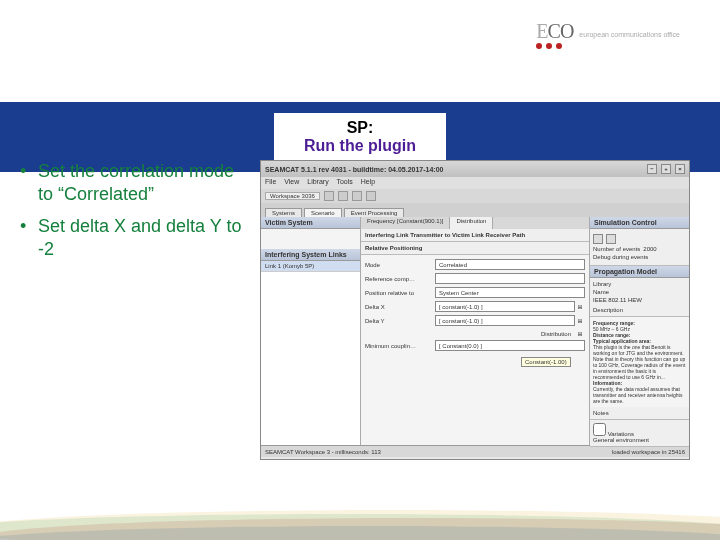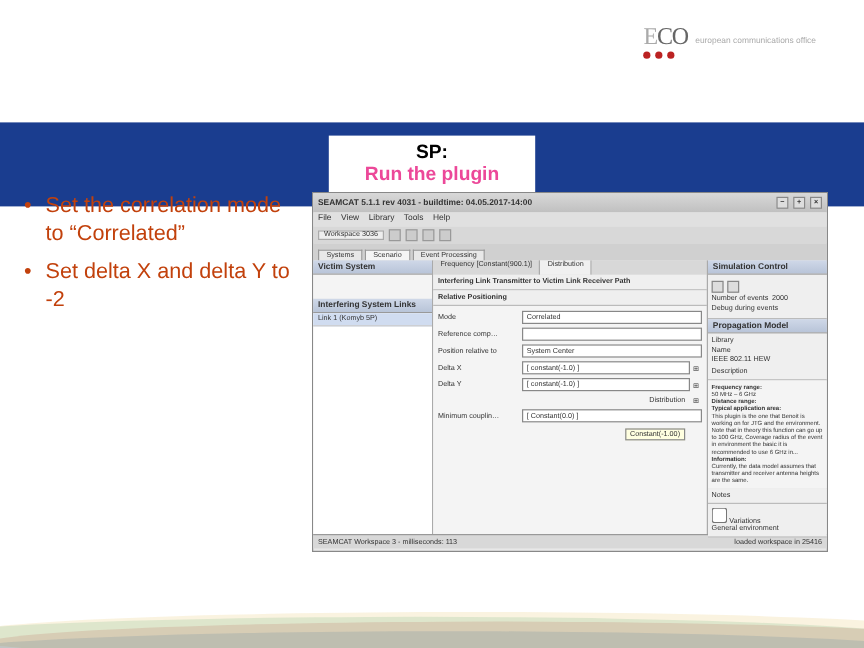--- a/index.html
+++ b/index.html
@@ -8,24 +8,24 @@
   .header-logo { position: absolute; top: 20px; right: 40px; display: flex; align-items: center; gap: 6px; }
   .logo-eco { font-family: Georgia, serif; font-size: 20px; color: #666; letter-spacing: -1px; }
   .logo-e { color: #aaa; }
   .logo-dots { display: flex; gap: 4px; }
   .dot { width: 6px; height: 6px; border-radius: 50%; background: #b22; }
   .logo-sub { font-size: 7px; color: #aaa; line-height: 1; }
 
   .title-band { position: absolute; top: 70px; left: 0; width: 100%; height: 70px; background: #1a3d8f; display: flex; align-items: center; justify-content: center; margin-top: 32px; }
   .title-box { background: #fff; padding: 6px 30px; text-align: center; }
   .title-box .t1 { font-size: 16px; font-weight: bold; color: #000; }
-  .title-box .t2 { font-size: 16px; font-weight: bold; color: #ec4899; }
+  .title-box .t2 { font-size: 16px; font-weight: bold; color: #4c1d95; }
 
   .content { position: absolute; top: 160px; left: 20px; right: 20px; display: flex; gap: 10px; }
-  .bullets { width: 230px; font-size: 18px; color: #c2410c; line-height: 1.3; }
+  .bullets { width: 230px; font-size: 18px; color: #15803d; line-height: 1.3; }
   .bullets ul { list-style: none; }
   .bullets li { position: relative; padding-left: 18px; margin-bottom: 8px; }
   .bullets li::before { content: "•"; position: absolute; left: 0; top: 0; }
 
   .screenshot { width: 430px; height: 300px; background: #e8e8e8; border: 1px solid #888; font-size: 7px; color: #333; position: relative; }
   .ss-titlebar { height: 16px; background: linear-gradient(#d8d8d8,#c0c0c0); display: flex; align-items: center; justify-content: space-between; padding: 0 4px; font-size: 7px; font-weight: bold; }
   .ss-winbtns { display: flex; gap: 4px; }
   .ss-winbtn { width: 10px; height: 10px; background: #ddd; border: 1px solid #888; font-size: 6px; text-align: center; line-height: 8px; }
   .ss-menubar { height: 12px; background: #e0e0e0; padding: 1px 4px; font-size: 7px; }
   .ss-menubar span { margin-right: 6px; }

